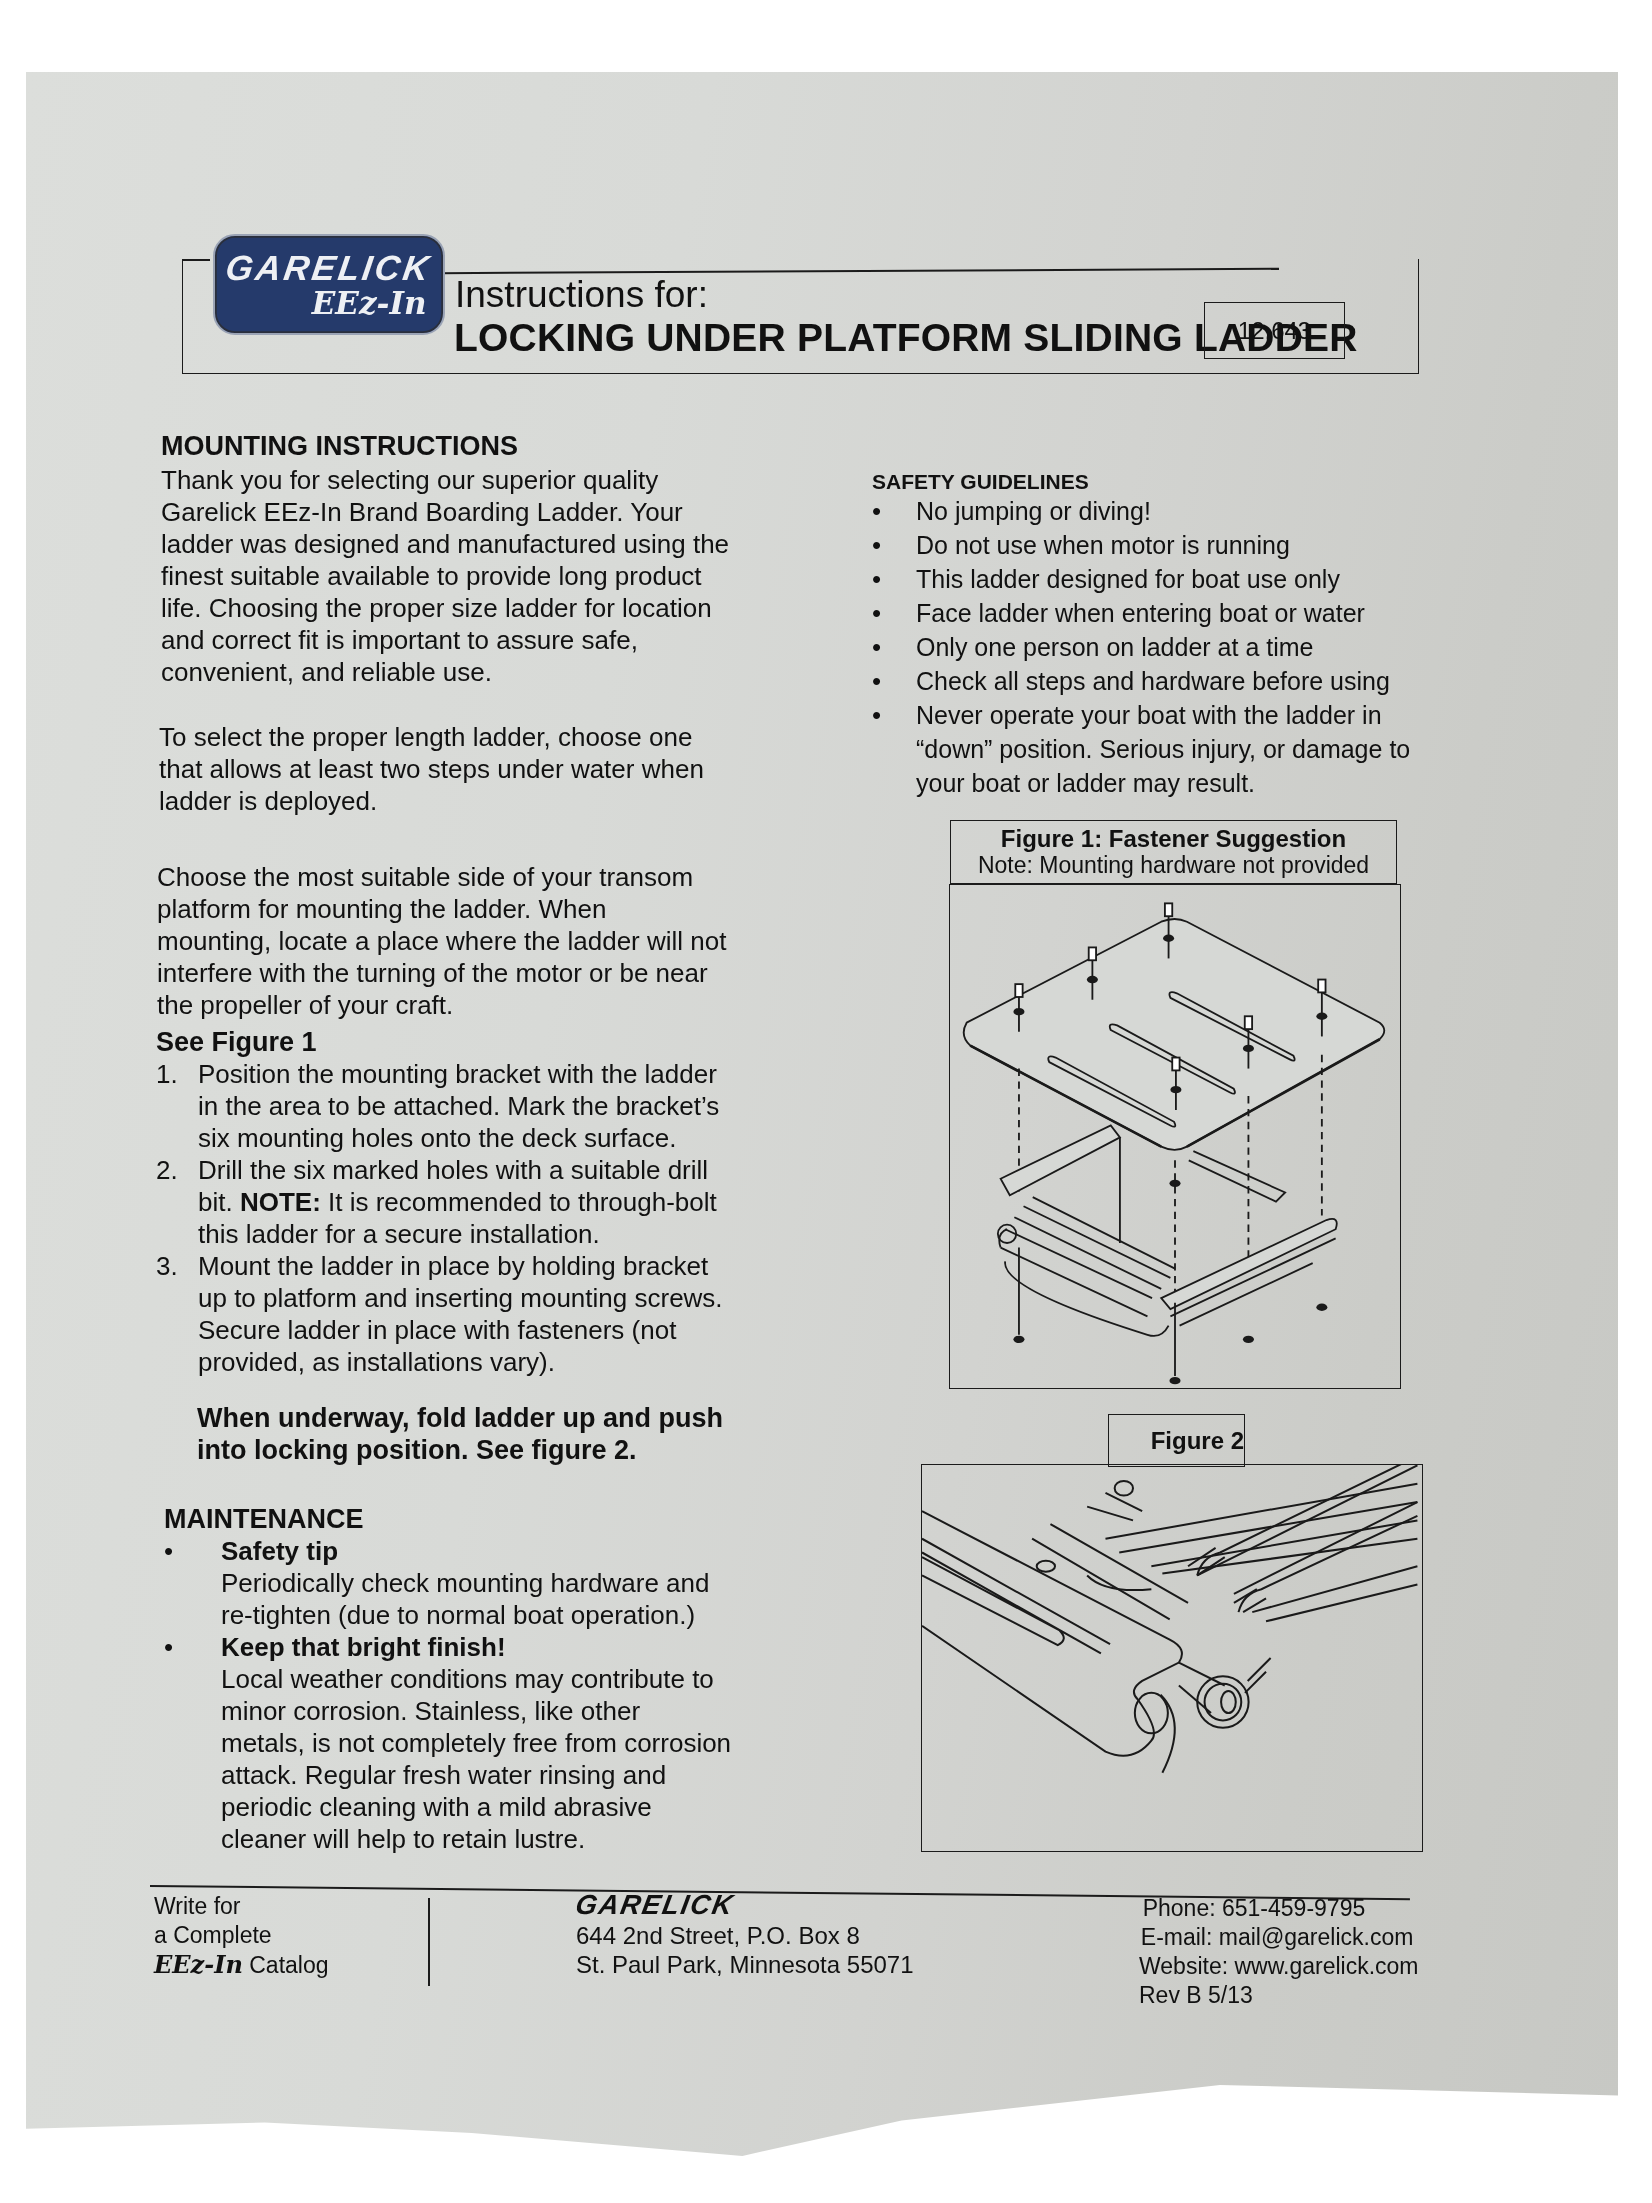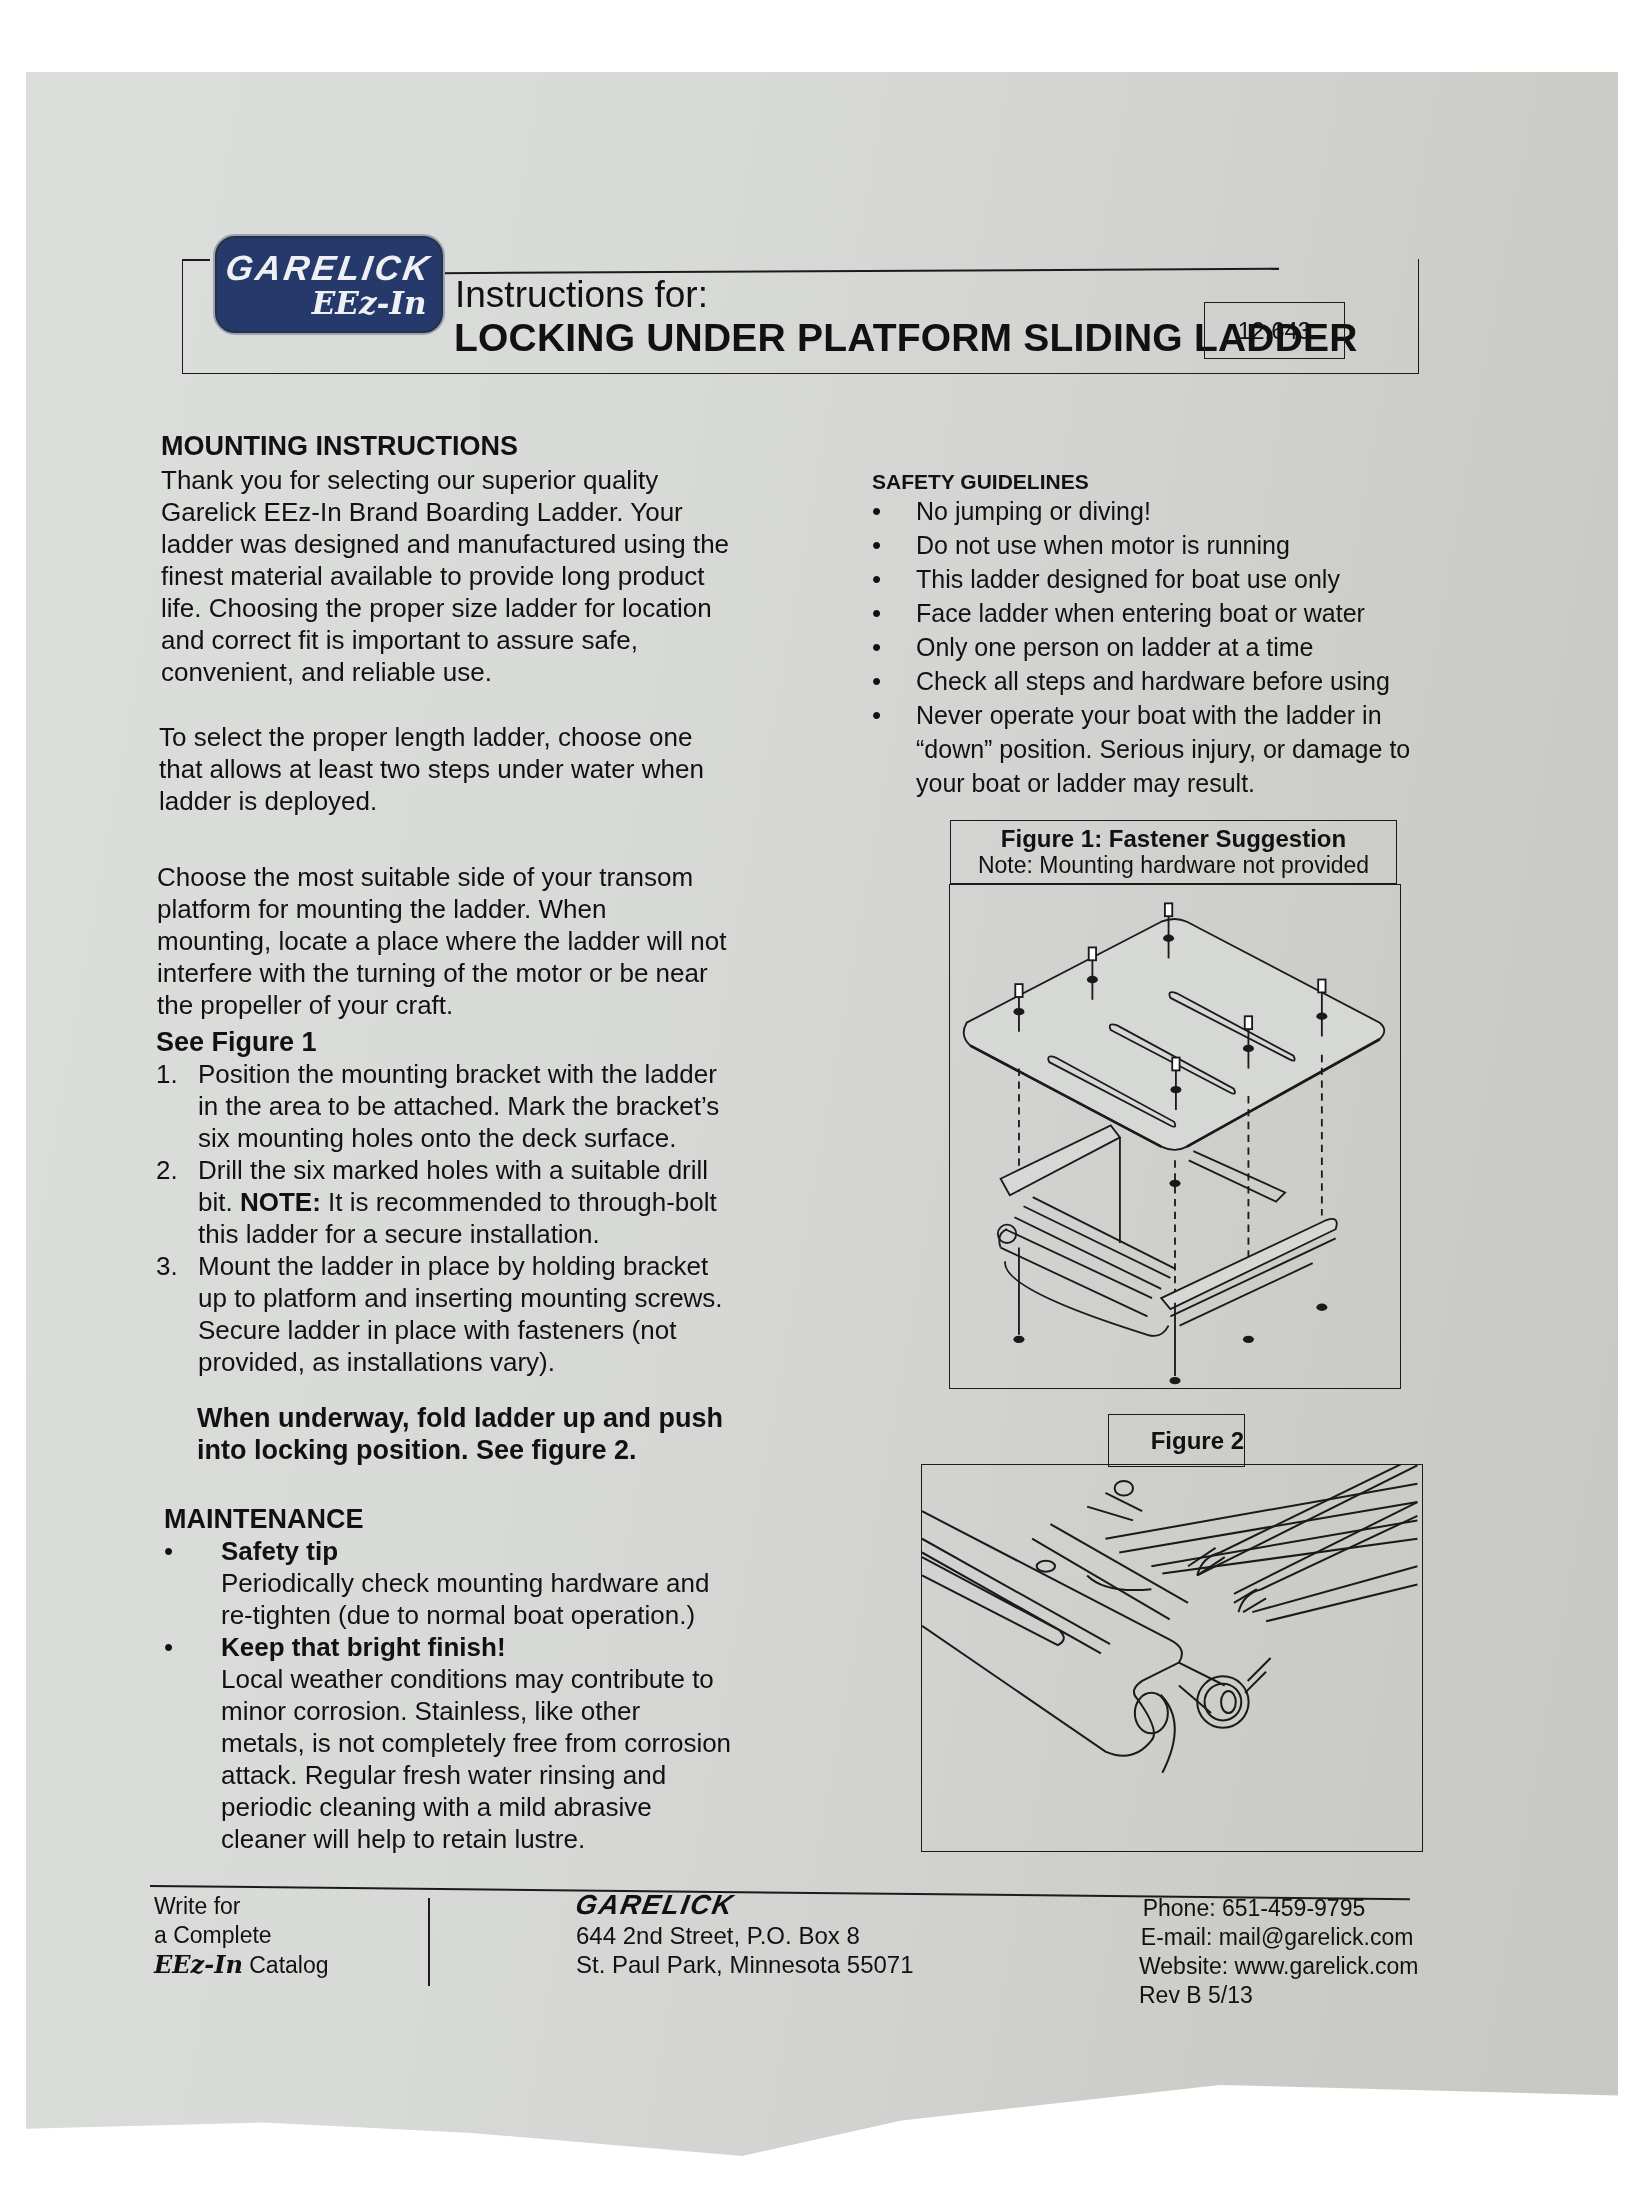--- a/index.html
+++ b/index.html
@@ -70,21 +70,21 @@
 <div class="docnum-box">
     <span>12.643</span>
   </div>
 
 <div class="abs" style="left:161px; top:431px; width:661px;">
   <div class="h" style="margin-bottom:1.8px;">MOUNTING INSTRUCTIONS</div>
   <div class="txt">
     <div>Thank you for selecting our superior quality</div>
     <div>Garelick EEz-In Brand Boarding Ladder.  Your</div>
     <div>ladder was designed and manufactured using the</div>
-    <div>finest material available to provide long product</div>
+    <div>finest suitable available to provide long product</div>
     <div>life.  Choosing the proper size ladder for location</div>
     <div>and correct fit is important to assure safe,</div>
     <div>convenient, and reliable use.</div>
   </div>
 </div>
 
 <div class="abs txt" style="left:159px; top:721px; width:661px;">
   <div>To select the proper length ladder, choose one</div>
   <div>that allows at least two steps under water when</div>
   <div>ladder is deployed.</div>

